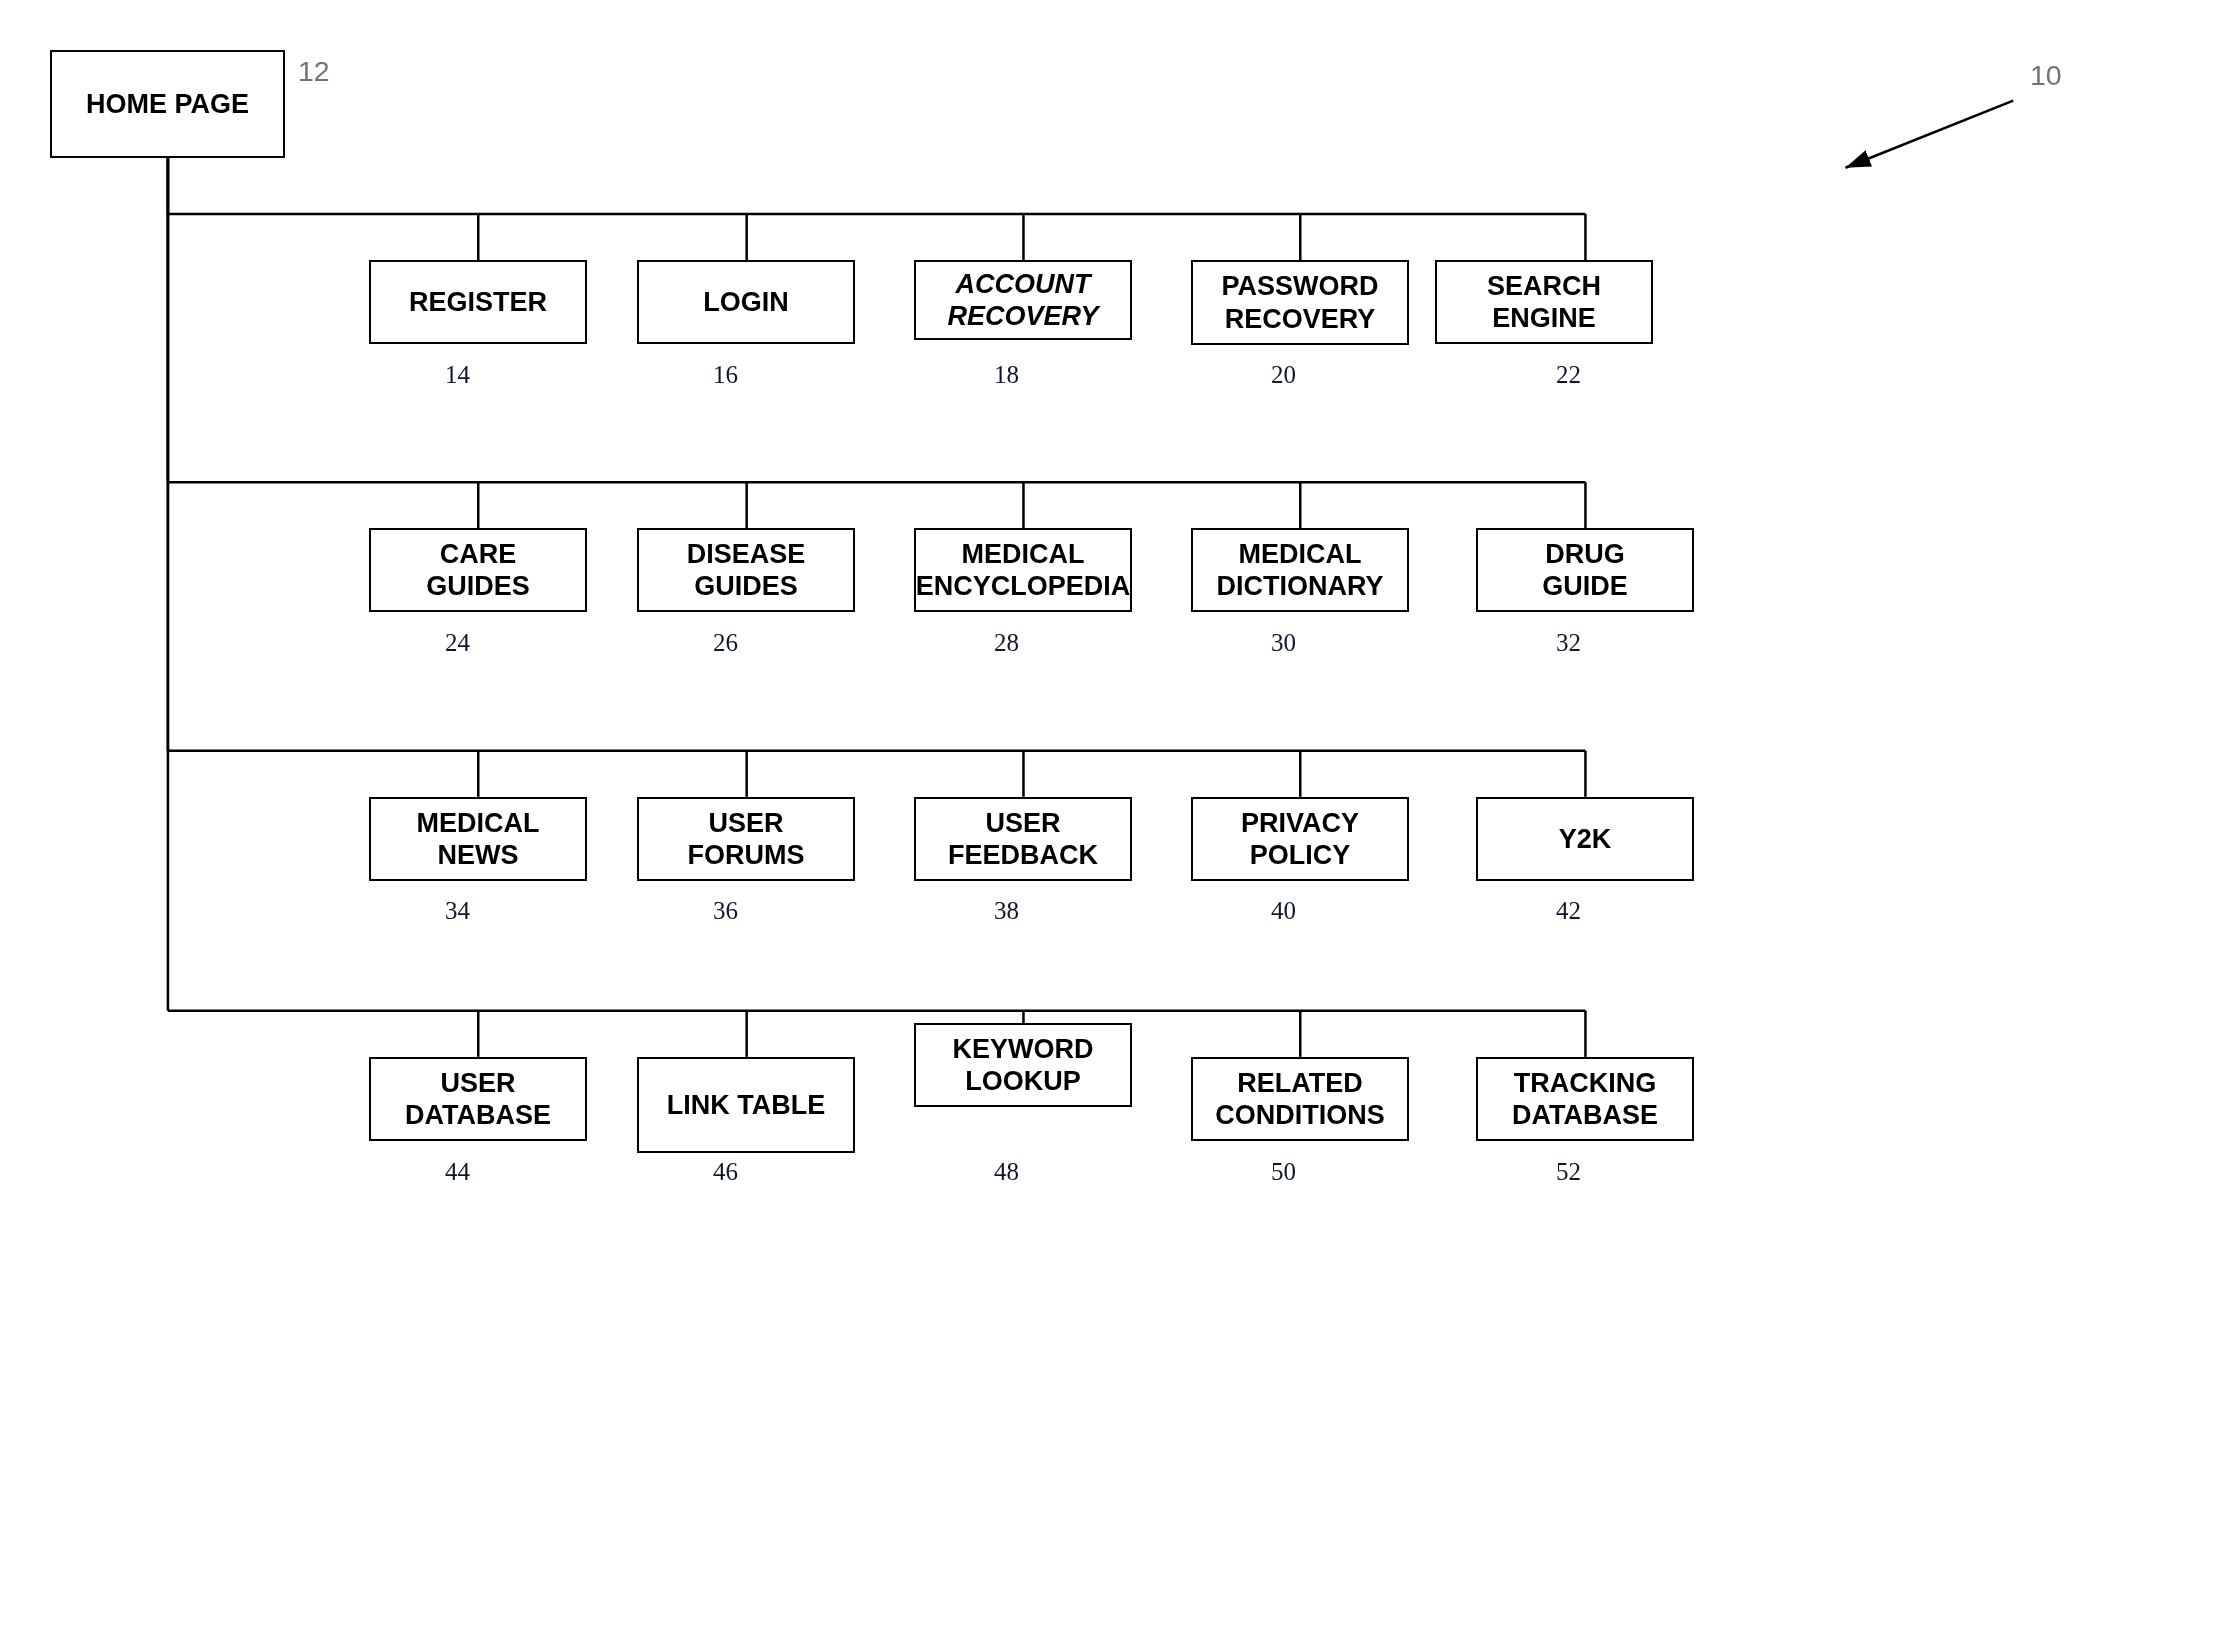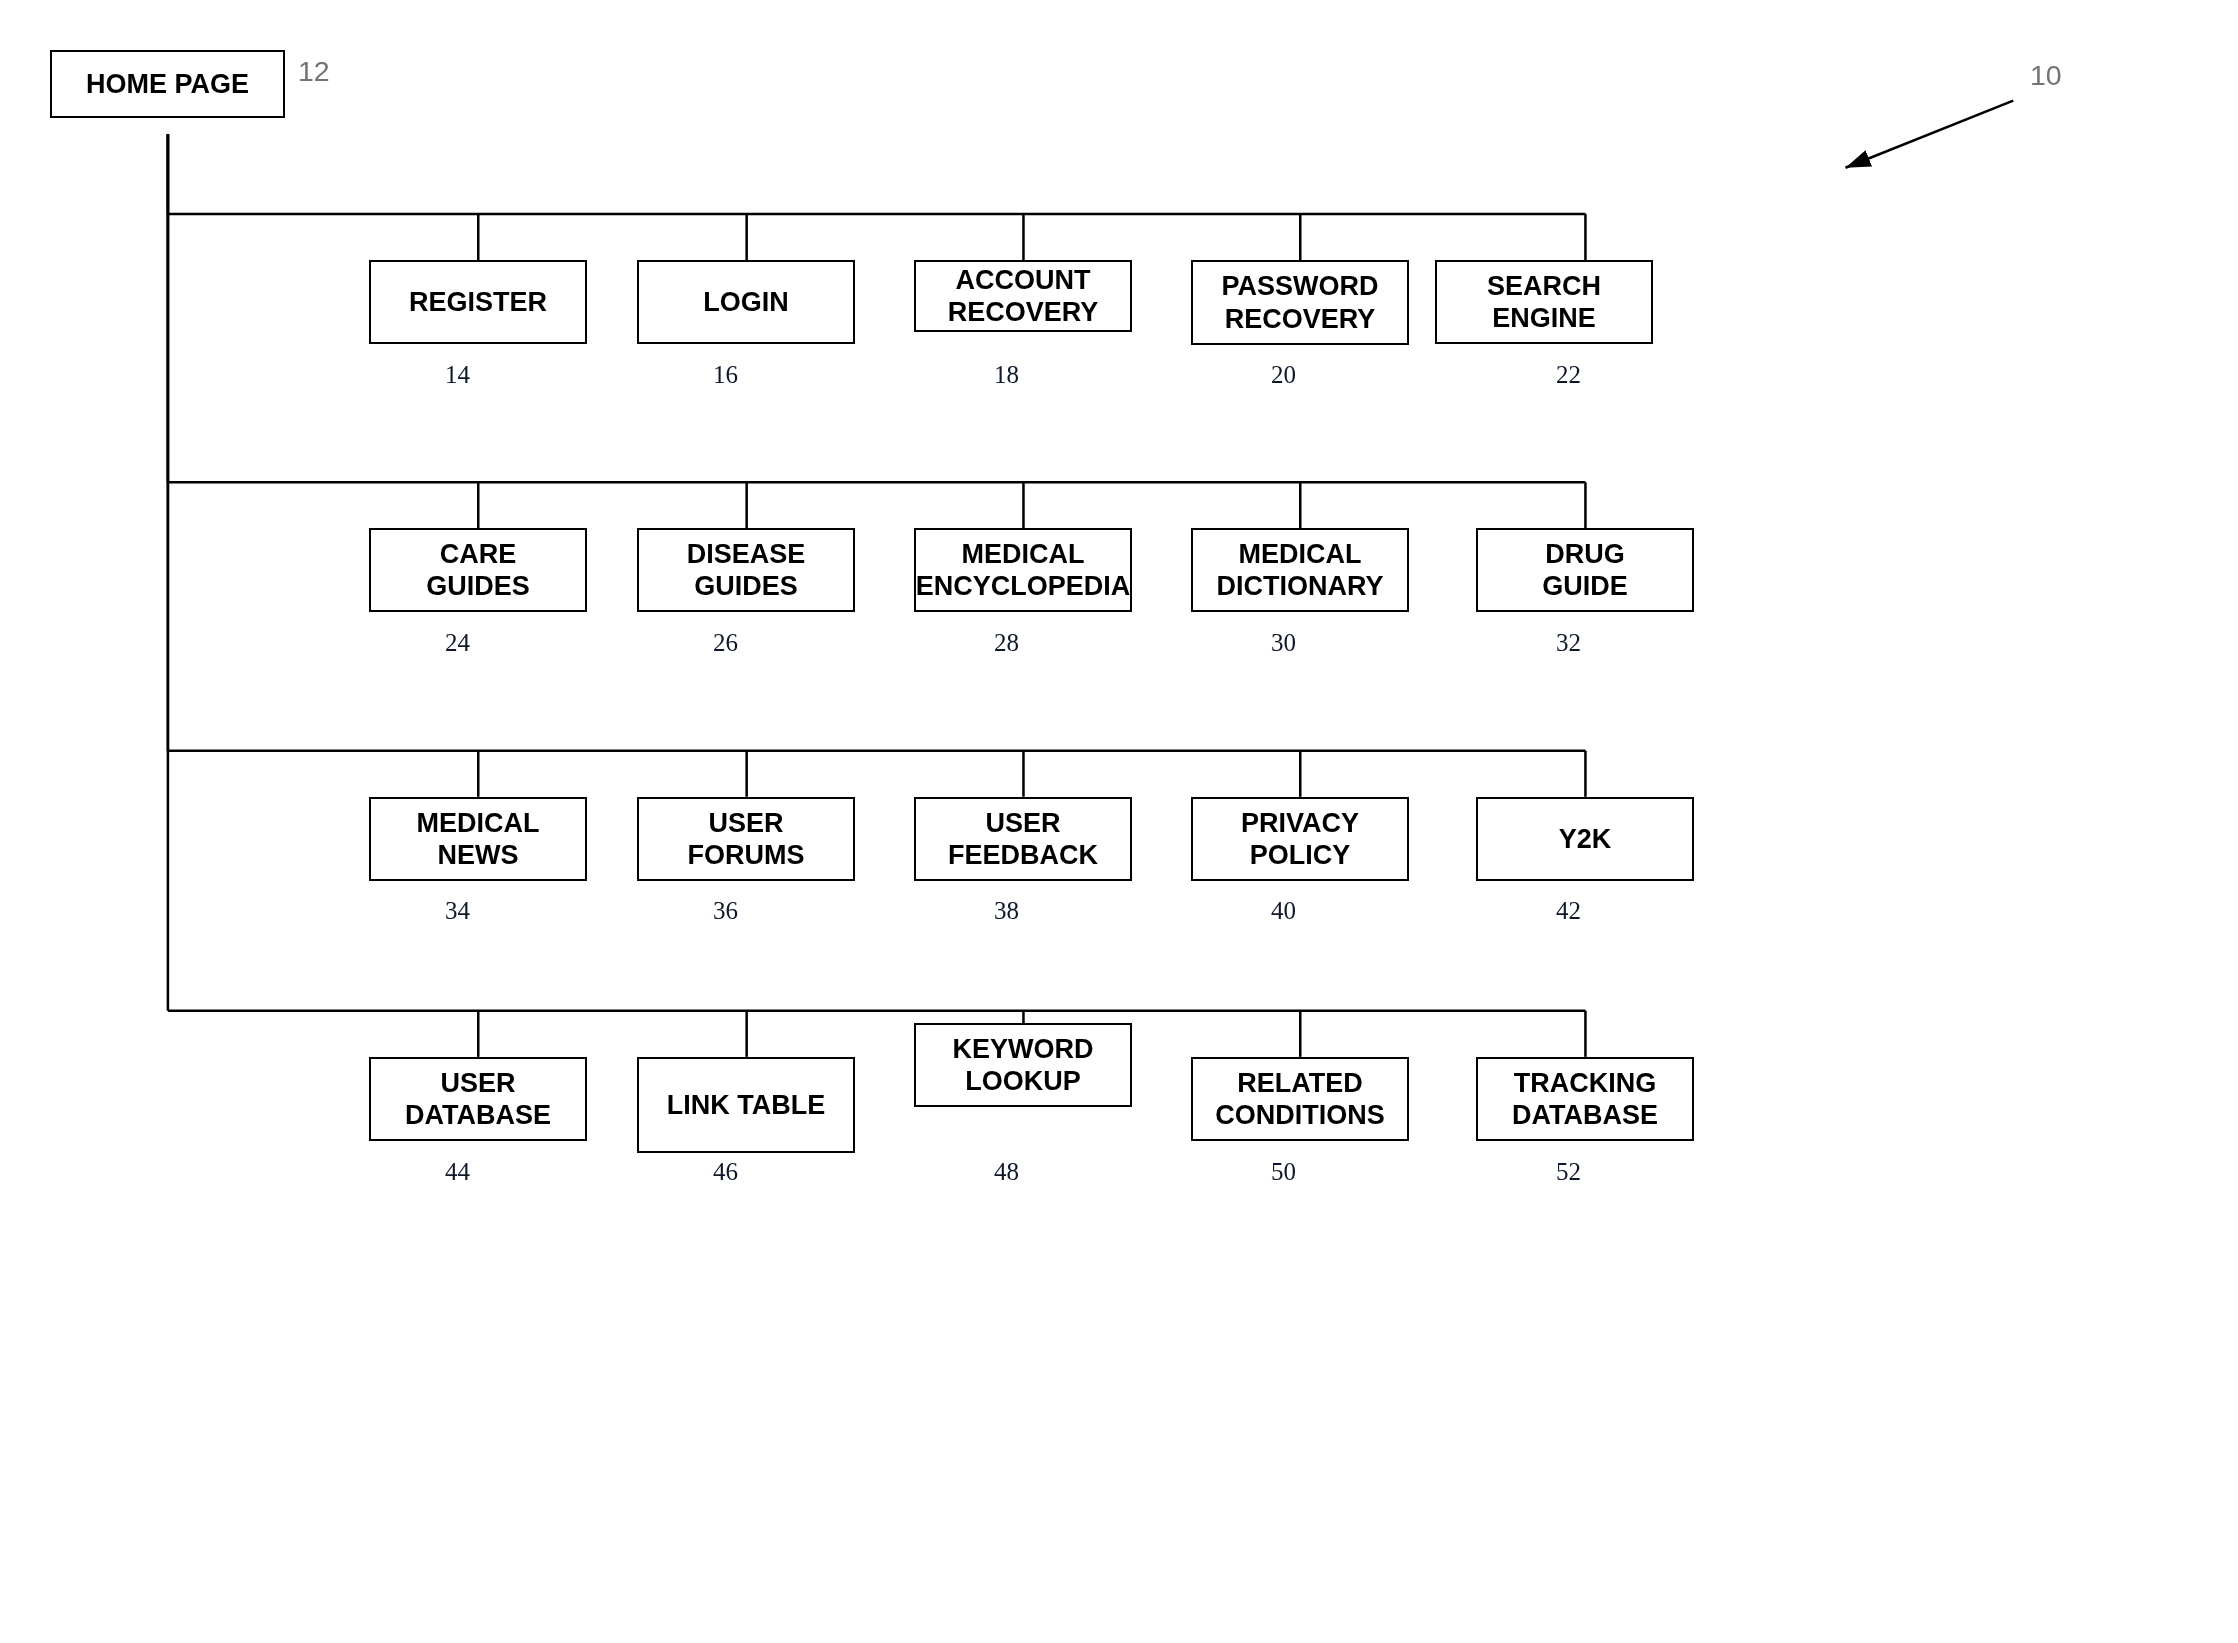--- a/index.html
+++ b/index.html
@@ -113,36 +113,36 @@
     <line x1="2400" y1="120" x2="2200" y2="200" marker-end="url(#arrow)"></line>
     <defs>
       <marker id="arrow" markerWidth="10" markerHeight="7" refX="10" refY="3.5" orient="auto">
         <polygon points="0 0, 10 3.5, 0 7" fill="#000"></polygon>
       </marker>
     </defs>
   </svg>
 
   <span class="ref-label" style="left:2030px; top:59px;">10</span>
 
-  <div class="node" style="left:50px; top:50px; width:235px; height:68px;">
+  <div class="node" style="left:50px; top:50px; width:235px; height:108px;">
     <span>HOME PAGE</span>
   </div>
   <span class="ref-label" style="left:298px; top:55px;">12</span>
 
   <div class="node" style="left:369px; top:260px; width:218px; height:84px;">
     <span>REGISTER</span>
   </div>
   <span class="label" style="left:445px; top:361px;">14</span>
 
   <div class="node" style="left:637px; top:260px; width:218px; height:84px;">
     <span>LOGIN</span>
   </div>
   <span class="label" style="left:713px; top:361px;">16</span>
 
-  <div class="node" style="left:914px; top:260px; width:218px; height:72px;">
+  <div class="node" style="left:914px; top:260px; width:218px; height:80px;font-style:italic;">
     <span>ACCOUNT<br>RECOVERY</span>
   </div>
   <span class="label" style="left:994px; top:361px;">18</span>
 
   <div class="node" style="left:1191px; top:260px; width:218px; height:85px;">
     <span>PASSWORD<br>RECOVERY</span>
   </div>
   <span class="label" style="left:1271px; top:361px;">20</span>
 
   <div class="node" style="left:1435px; top:260px; width:218px; height:84px;">

